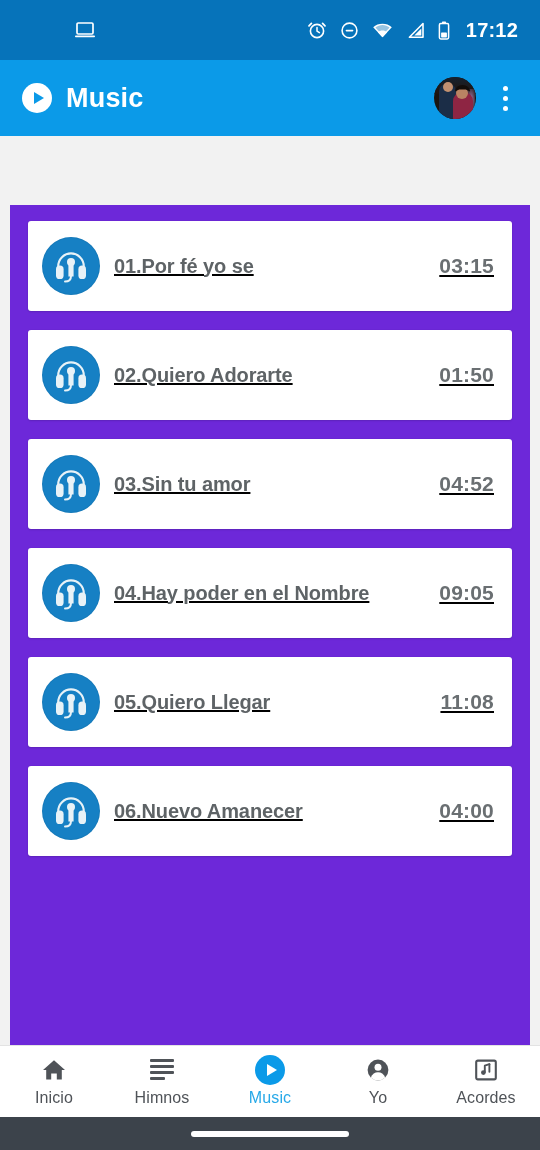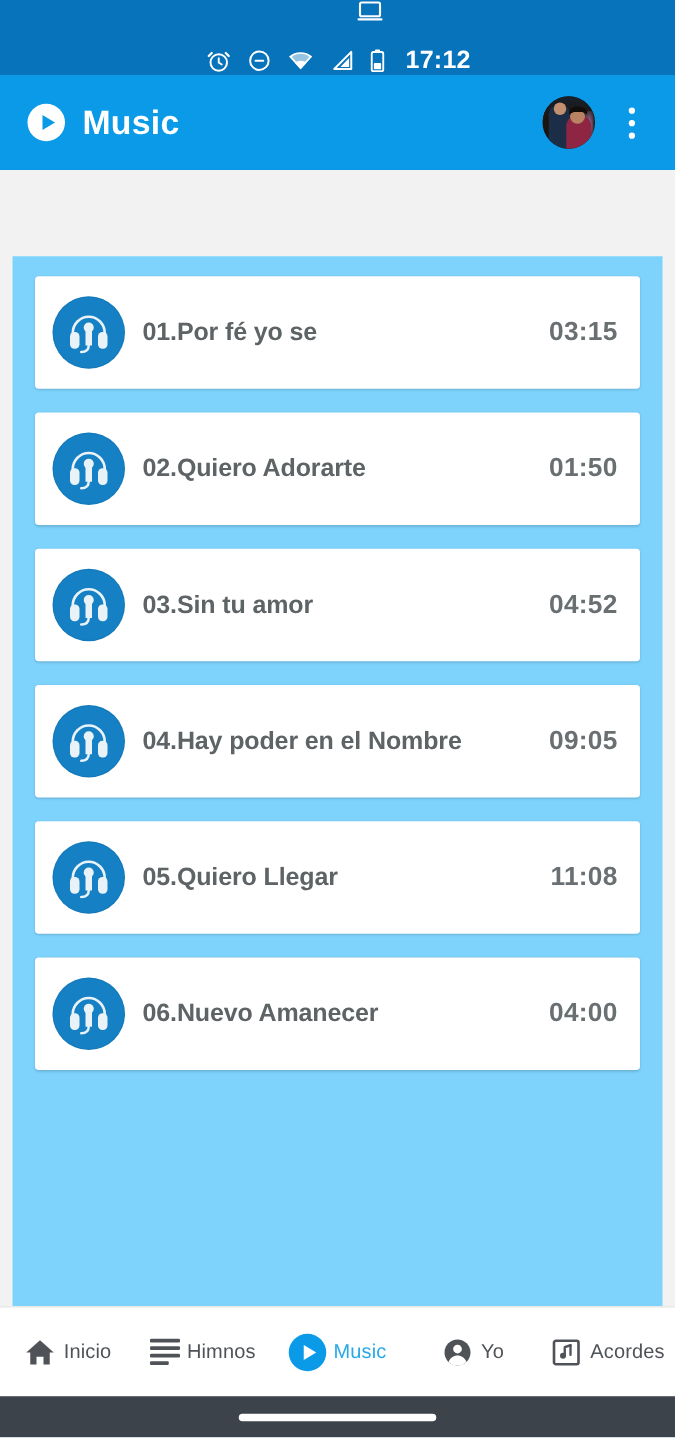--- a/index.html
+++ b/index.html
@@ -23,21 +23,20 @@
   
   .status-bar {
     position: absolute;
     top: 0; left: 0;
     width: 540px;
     height: 72px;
     background: #0673ba;
     display: flex;
     align-items: center;
     padding: 0 22px 12px 24px;
-    flex-direction: column;
   }
   .status-left {
     display: flex;
     align-items: center;
     gap: 14px;
     flex: 0 0 auto;
     margin-left: 50px;
   }
   .status-spacer { flex: 1 1 auto; }
   .status-right {
@@ -164,22 +163,23 @@
     width: 540px; height: 69px;
     background: #f2f2f2;
   }
 
   
   .list-wrap {
     position: absolute;
     top: 205px; left: 10px;
     width: 520px;
     height: 840px;
-    background: #7dd3fc;
+    background: #6d28d9;
     overflow: hidden;
+    text-decoration: underline;
   }
   .track-list {
     padding: 0;
   }
   .track-card {
     position: relative;
     margin: 15px 18px 19px 18px;
     background: #ffffff;
     border-radius: 3px;
     height: 90px;
@@ -226,21 +226,21 @@
     height: 72px;
     background: #ffffff;
     border-top: 1px solid #e3e3e3;
     display: flex;
     align-items: center;
   }
   .nav-item {
     flex: 1 1 0;
     height: 72px;
     display: flex;
-    flex-direction: row;
+    flex-direction: column;
     align-items: center;
     justify-content: center;
     gap: 6px;
     cursor: pointer;
   }
   .nav-icon {
     height: 26px;
     display: flex;
     align-items: center;
     justify-content: center;

